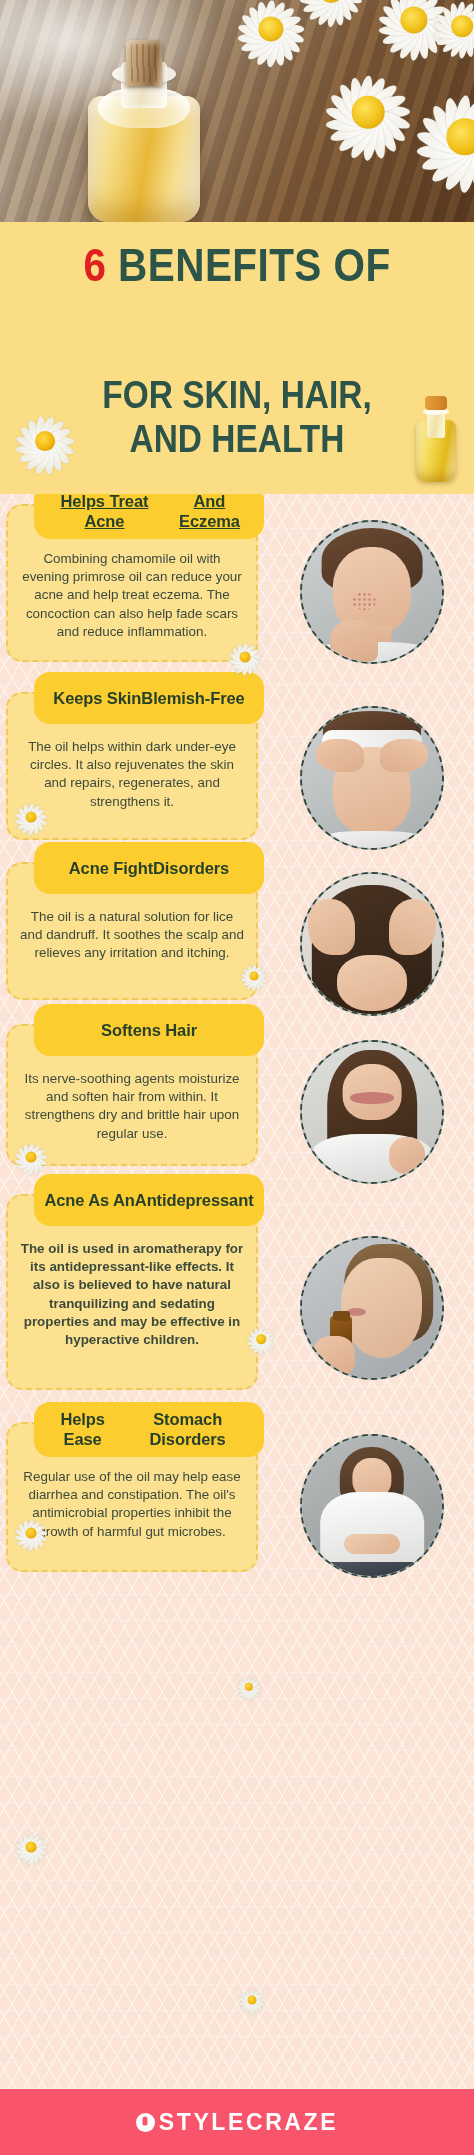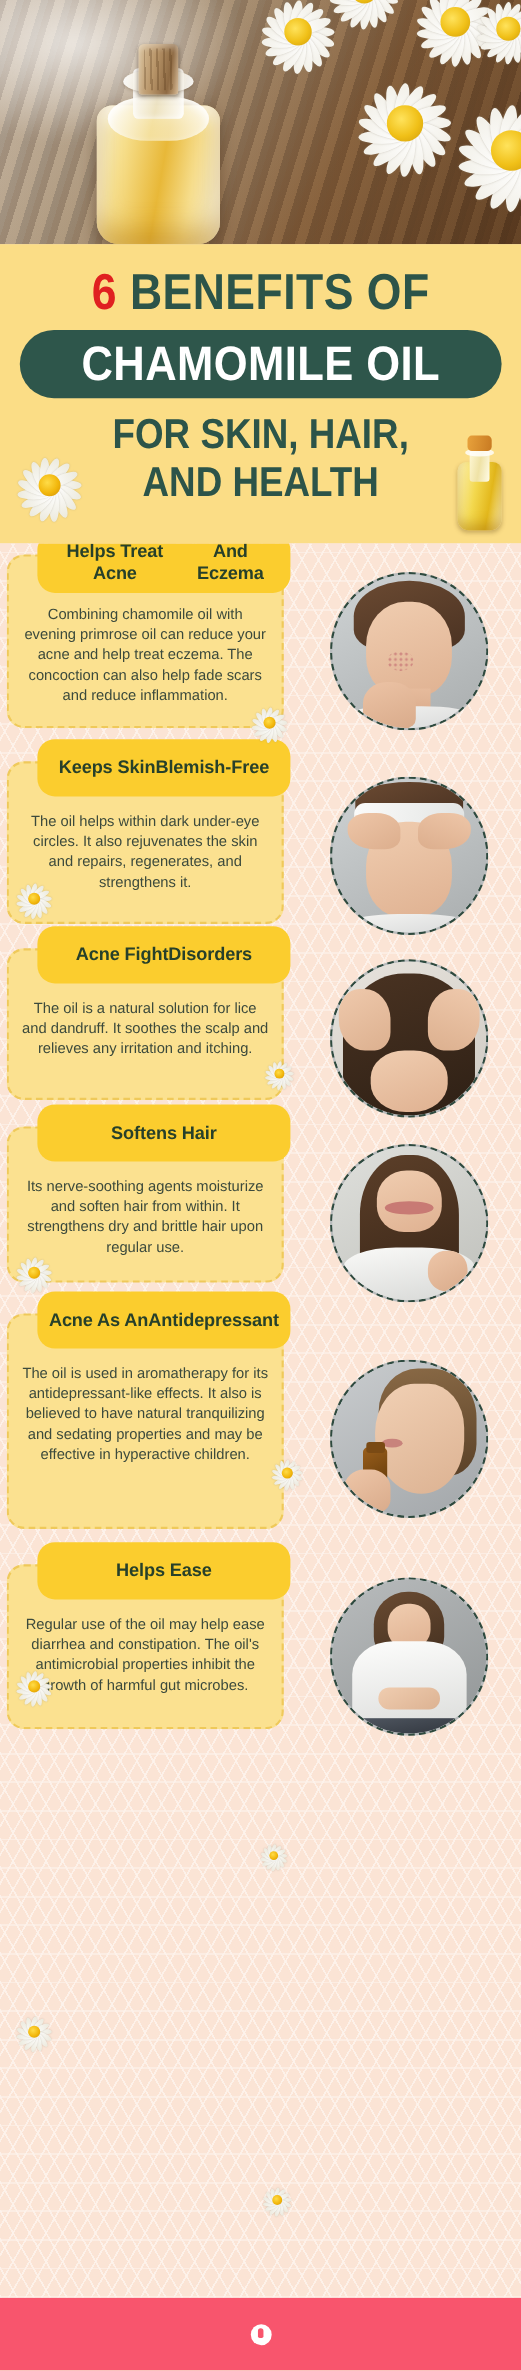--- a/index.html
+++ b/index.html
@@ -262,23 +262,20 @@
         <span class="core"></span>
       </div>
     </div>
 </div>
 
 <div class="title-block">
   <div class="t-line1">
     <span class="num">6</span>
     <span>BENEFITS OF</span>
   </div>
-  <div class="pill">
-    <span>CHAMOMILE OIL</span>
-  </div>
   <div class="t-line3">FOR SKIN, HAIR,</div>
   <div class="t-line4">AND HEALTH</div>
   <div class="daisy title-flower" id="title-flower">
       <span class="pet" style="transform:rotate(0deg) translateY(-50%)"></span>
       <span class="pet" style="transform:rotate(22.5deg) translateY(-50%)"></span>
       <span class="pet" style="transform:rotate(45deg) translateY(-50%)"></span>
       <span class="pet" style="transform:rotate(67.5deg) translateY(-50%)"></span>
       <span class="pet" style="transform:rotate(90deg) translateY(-50%)"></span>
       <span class="pet" style="transform:rotate(112.5deg) translateY(-50%)"></span>
       <span class="pet" style="transform:rotate(135deg) translateY(-50%)"></span>
@@ -301,21 +298,21 @@
   </div>
 </div>
 
 <div class="body-area">
   <div class="hexpattern"></div>
   <div id="cards">
       <div class="card" style="left: 24px; top: 10px; width: 430px;">
         <div class="card-body" style="min-height: 158px;">
           <p class="card-text">Combining chamomile oil with evening primrose oil can reduce your acne and help treat eczema. The concoction can also help fade scars and reduce inflammation.</p>
         </div>
-        <div class="card-title" style="top: -20px;">
+        <div class="card-title" style="top: -20px; text-decoration: underline;">
           <span>Helps Treat Acne</span>
           <br>
           <span>And Eczema</span>
         </div>
         <div class="photo" style="left: 276px; top: 16px;">
           <div class="ph">
             <div class="sk" style="inset:0;background:linear-gradient(150deg,#cfd3d4,#a9adae)"></div>
             <div class="hair" style="top:4%;width:72%;height:46%;border-radius:50% 50% 30% 30%"></div>
             <div class="face" style="top:18%;width:56%;height:62%"></div>
             <div class="neck" style="top:74%;width:28%;height:20%"></div>
@@ -380,21 +377,21 @@
             <div class="sk" style="inset:0;background:linear-gradient(150deg,#dfe0dc,#bfc0bb)"></div>
             <div class="hair" style="top:6%;width:64%;height:84%;border-radius:46% 46% 24% 24%;background:linear-gradient(160deg,#5c3f29,#3b2718)"></div>
             <div class="face" style="top:16%;width:42%;height:40%"></div>
             <div style="position:absolute;left:34%;top:36%;width:32%;height:8%;border-radius:50%;background:#c87a74"></div>
             <div class="cloth" style="bottom:0;width:86%;height:34%;background:linear-gradient(170deg,#fafaf8,#d7d8d6)"></div>
             <div style="position:absolute;right:12%;bottom:6%;width:26%;height:26%;border-radius:46%;background:linear-gradient(150deg,#eec6a8,#d9ab8b)"></div>
           </div>
         </div>
       </div>
       <div class="card" style="left: 24px; top: 700px; width: 430px;">
-        <div class="card-body" style="min-height: 196px;">
+        <div class="card-body" style="min-height: 196px; font-weight: bold;">
           <p class="card-text">The oil is used in aromatherapy for its antidepressant-like effects. It also is believed to have natural tranquilizing and sedating properties and may be effective in hyperactive children.</p>
         </div>
         <div class="card-title" style="top: -20px;">
           <span>Acne As An</span>
           <br>
           <span>Antidepressant</span>
         </div>
         <div class="photo" style="left: 276px; top: 42px;">
           <div class="ph">
             <div class="sk" style="inset:0;background:linear-gradient(150deg,#cfd3d4,#a9adae)"></div>
@@ -408,20 +405,21 @@
           </div>
         </div>
       </div>
       <div class="card" style="left: 24px; top: 928px; width: 430px;">
         <div class="card-body" style="min-height: 150px;">
           <p class="card-text">Regular use of the oil may help ease diarrhea and constipation. The oil's antimicrobial properties inhibit the growth of harmful gut microbes.</p>
         </div>
         <div class="card-title" style="top: -20px;">
           <span>Helps Ease</span>
           <br>
+          <span>Stomach Disorders</span>
         </div>
         <div class="photo" style="left: 276px; top: 12px;">
           <div class="ph">
             <div class="sk" style="inset:0;background:linear-gradient(150deg,#cfd3d4,#a9adae)"></div>
             <div class="sk" style="inset:0;background:linear-gradient(150deg,#b9bcbd,#919596)"></div>
             <div class="hair" style="top:8%;width:46%;height:44%;border-radius:48% 48% 34% 34%;background:linear-gradient(160deg,#6a4b32,#443020)"></div>
             <div class="face" style="top:16%;width:28%;height:28%"></div>
             <div class="cloth" style="top:40%;width:74%;height:60%;background:linear-gradient(170deg,#fdfdfc,#dadbd9);border-radius:36% 36% 0 0"></div>
             <div style="position:absolute;left:30%;top:70%;width:40%;height:14%;border-radius:30px;background:linear-gradient(150deg,#f0cdb0,#dcb292)"></div>
             <div style="position:absolute;left:18%;bottom:0;width:64%;height:10%;background:linear-gradient(170deg,#4f5660,#31363e)"></div>
@@ -579,13 +577,14 @@
       <span class="pet" style="transform:rotate(257.14285714285717deg) translateY(-50%)"></span>
       <span class="pet" style="transform:rotate(282.8571428571429deg) translateY(-50%)"></span>
       <span class="pet" style="transform:rotate(308.57142857142856deg) translateY(-50%)"></span>
       <span class="pet" style="transform:rotate(334.2857142857143deg) translateY(-50%)"></span>
       <span class="core"></span>
     </div>
   </div>
 
 <div class="footer">
   <span class="logo-mark"></span>
+  <span class="logo-text">STYLECRAZE</span>
 </div>
 
 </body></html>

